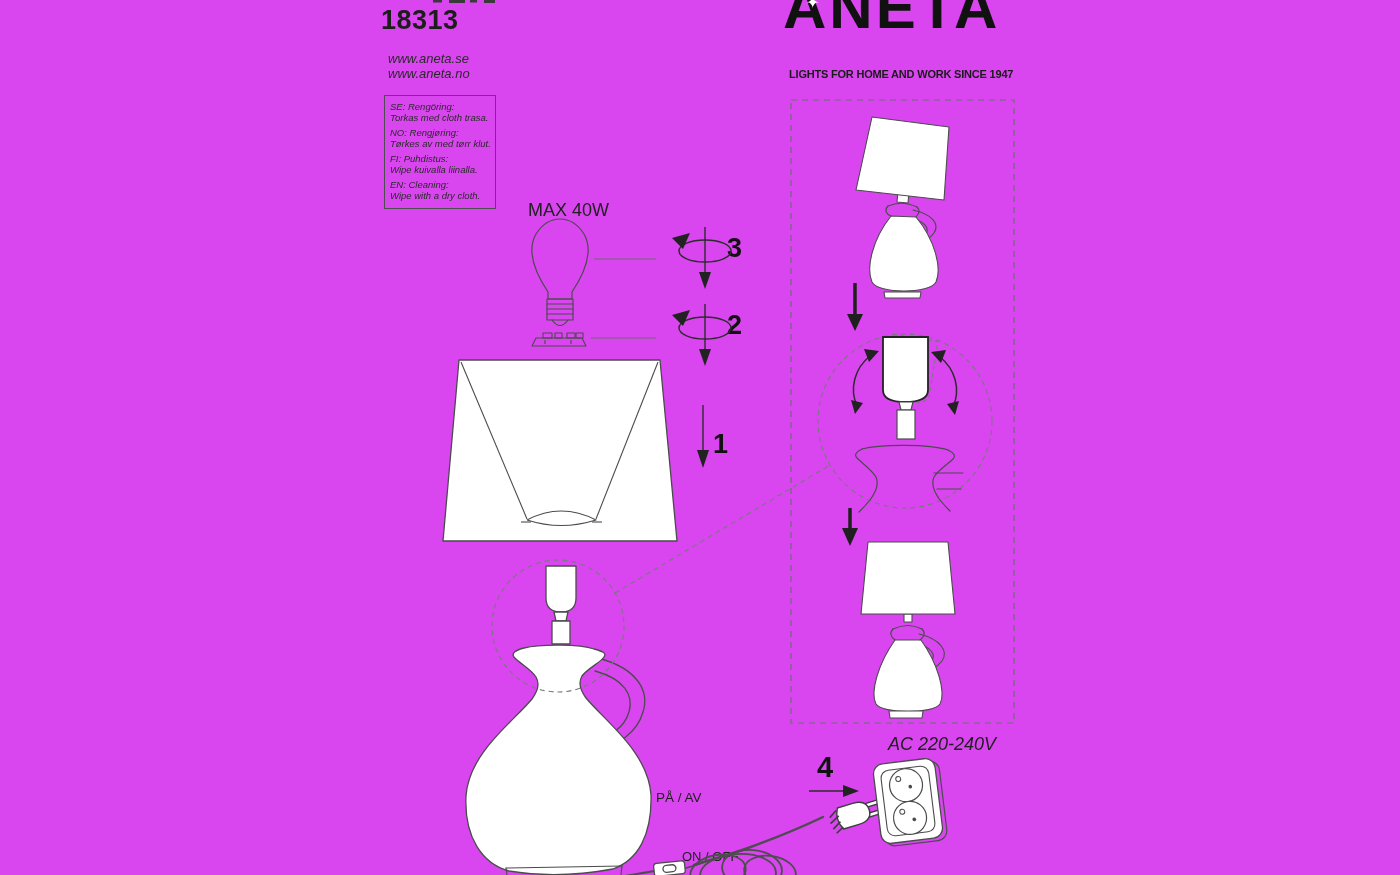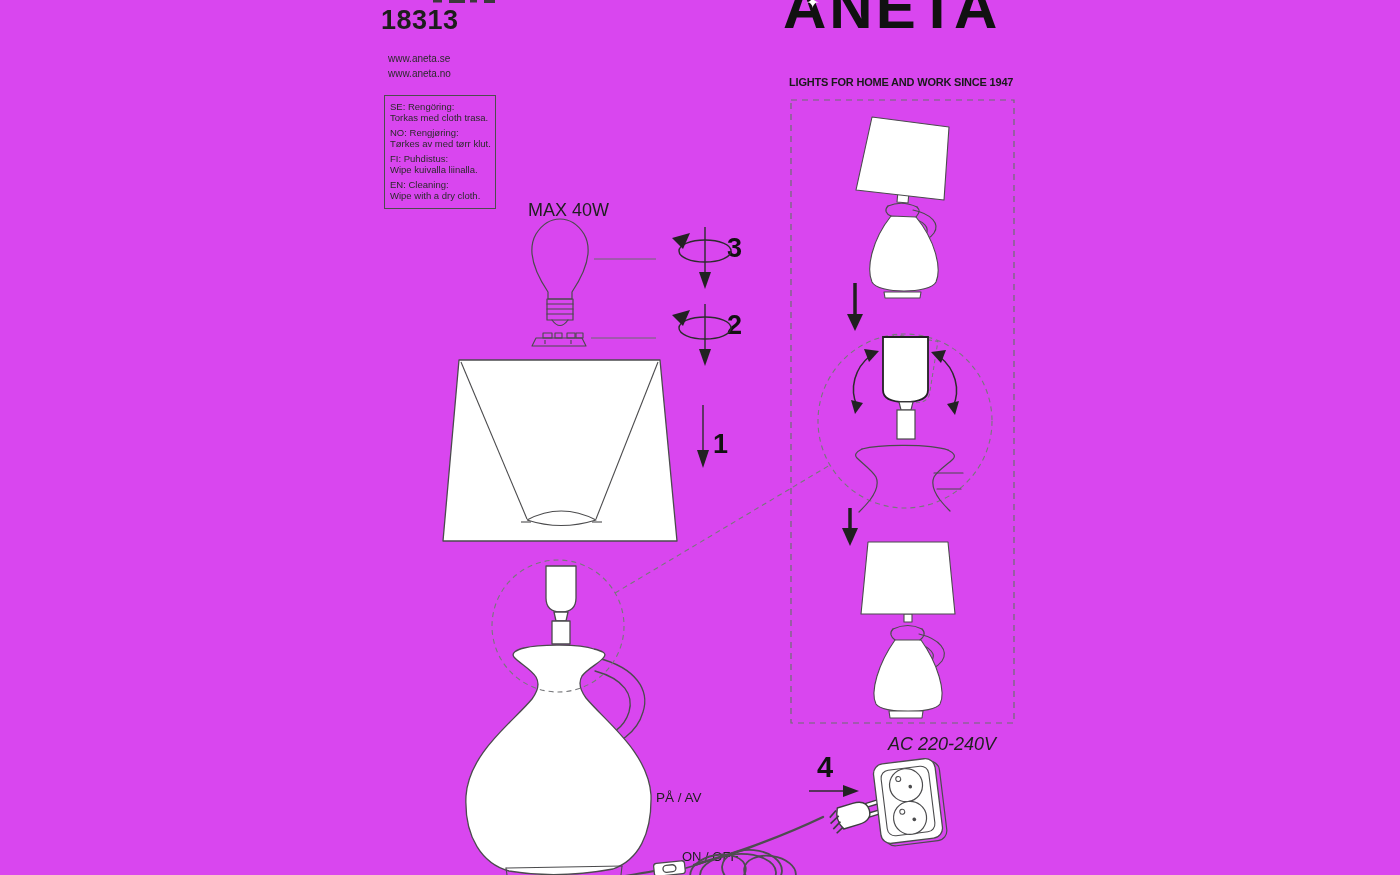--- a/index.html
+++ b/index.html
@@ -2,30 +2,30 @@
 <html><head>
 <meta charset="utf-8">
 <style>
   html,body{margin:0;padding:0;background:#fff;}
   #page{
     position:relative;width:1400px;height:875px;background:#d946ef;
     overflow:hidden;font-family:"Liberation Sans",sans-serif;color:#1d1d1b;
   }
   .abs{position:absolute;white-space:nowrap;}
   .product-number{left:381px;top:5px;font-size:27px;font-weight:bold;letter-spacing:.5px;}
-  .websites{left:388px;top:51px;font-size:10px;line-height:15px;color:#2a2a2a;}
+  .websites{left:388px;top:51px;font-size:13px;line-height:15px;color:#2a2a2a;font-style:italic;}
   .cleaning-box{
     left:384px;top:95px;width:101px;border:1px solid #4d4d4f;
     padding:5px 4px 3px 5px;font-size:9.5px;line-height:11px;color:#2a2a2a;
   }
-  .cleaning-entry{margin-bottom:4px;}
+  .cleaning-entry{margin-bottom:4px;font-style:italic;}
   .brand-name{left:783px;top:-22px;font-size:60px;font-weight:bold;letter-spacing:3px;line-height:1;color:#111;}
   .brand-star{left:806px;top:-7px;font-size:16px;color:#ffffff;z-index:3;}
   .brand-division{left:781px;top:27px;font-size:45px;font-weight:normal;letter-spacing:.5px;line-height:1;color:#1a1a1a;}
-  .brand-tagline{left:789px;top:68px;font-size:11px;font-weight:bold;letter-spacing:-.2px;color:#1a1a1a;margin-top:8px;}
+  .brand-tagline{left:789px;top:68px;font-size:11px;font-weight:bold;letter-spacing:-.2px;color:#1a1a1a;}
   .lbl{font-size:18px;color:#1f1f1f;}
   .lbl-max{left:528px;top:200px;}
   .lbl-voltage{left:888px;top:734px;font-style:italic;}
   .lbl-sw1{left:656px;top:790px;font-size:13.5px;}
   .lbl-sw2{left:682px;top:849px;font-size:13px;}
   .num{font-weight:bold;color:#111;}
   .num-3{left:727px;top:233px;font-size:27px;}
   .num-2{left:727px;top:310px;font-size:27px;}
   .num-1{left:713px;top:429px;font-size:27px;}
   .num-4{left:817px;top:751px;font-size:29px;}

